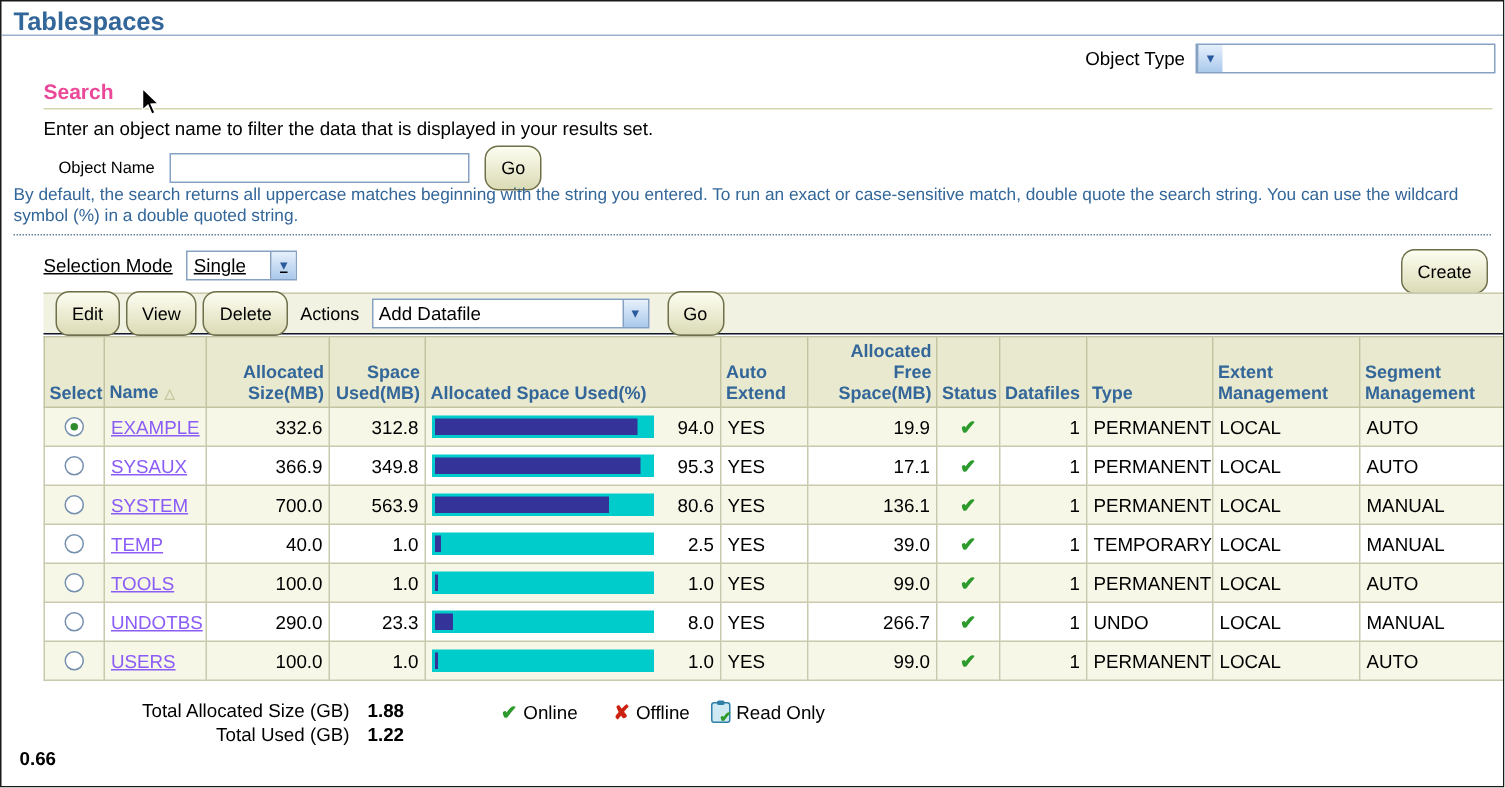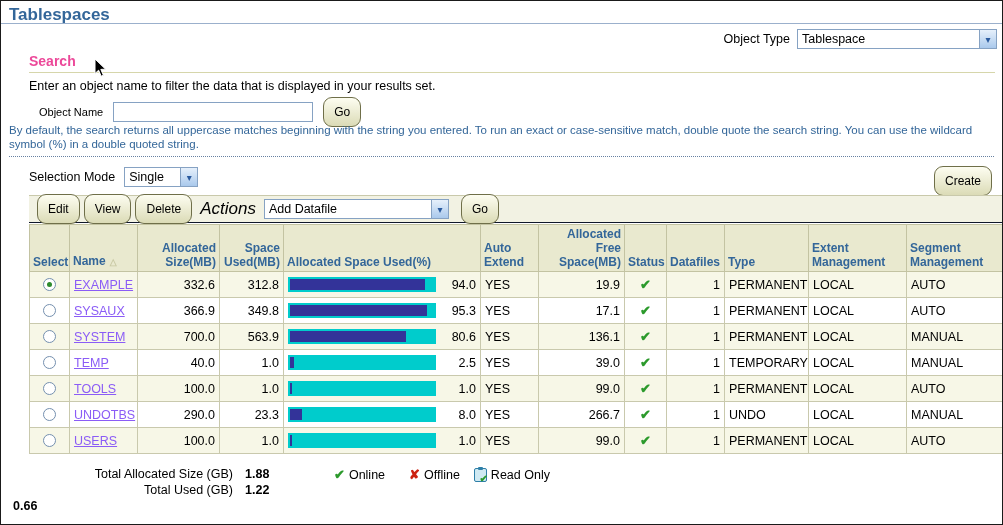--- a/index.html
+++ b/index.html
@@ -32,31 +32,31 @@
   .pill {
     display:inline-flex; align-items:center; justify-content:center;
     height:30px; padding:0 10px; border:1px solid #6f6f49; border-radius:9px;
     background:linear-gradient(#fdfdf1,#dbdbb6); font-family:Liberation Sans, sans-serif;
     font-size:12px; color:#000; cursor:default; white-space:nowrap;
   }
   .objname-row .pill { margin-left:10px; }
   .hint { position:absolute; left:8px; right:8px; top:122px; font-size:11.5px; line-height:14px; color:#336699; }
   .dotted-sep { position:absolute; left:8px; right:8px; top:155px; border-top:1px dotted #6680a1; }
   
-  .selmode-row { position:absolute; left:28px; top:166px; display:flex; align-items:center; }
+  .selmode-row { position:absolute; left:28px; top:166px; display:flex; align-items:center;text-decoration:underline; }
   .selmode-row .lbl { font-size:12.5px; margin-right:9px; }
   .create-btn { position:absolute; right:10px; top:165px; }
   
   .toolbar {
     position:absolute; left:28px; top:194px; width:974px; height:28px;
     background:#f2f2e3; border-top:1px solid #c9c9ab; border-bottom:1px solid #0f172a;
     display:flex; align-items:center; padding-left:8px;
   }
   .toolbar .pill { margin-right:4px; }
-  .toolbar .actions-lbl { font-size:17px; margin:0 8px 0 4px;font-style:italic; }
+  .toolbar .actions-lbl { font-size:12px; margin:0 8px 0 4px; }
   .toolbar .go { margin-left:12px; }
   
   .tbl-wrap { position:absolute; left:28px; top:223px; width:974px; }
   table { width:974px; border-collapse:collapse; table-layout:fixed; }
   th {
     background:#e9e9cf; color:#336699; font-size:12px; font-weight:bold;
     border:1px solid #c3c3a2; vertical-align:bottom; padding:2px 3px; height:47px;
     text-align:left; line-height:14px;
   }
   th.num { text-align:right; }
@@ -105,21 +105,20 @@
 <body>
 
 <div class="page">
 
   <div class="title">Tablespaces</div>
   <div class="title-rule"></div>
 
   <div class="objtype-row">
     <span class="lbl">Object Type</span>
     <div class="xp-select" style="width:200px;">
-      <span class="val">Tablespace</span>
       <span class="arrow">▾</span>
     </div>
   </div>
 
   <div class="search-heading">Search</div>
   <div class="search-rule"></div>
   <div class="instruction">Enter an object name to filter the data that is displayed in your results set.</div>
 
   <div class="objname-row">
     <span class="lbl">Object Name</span>

